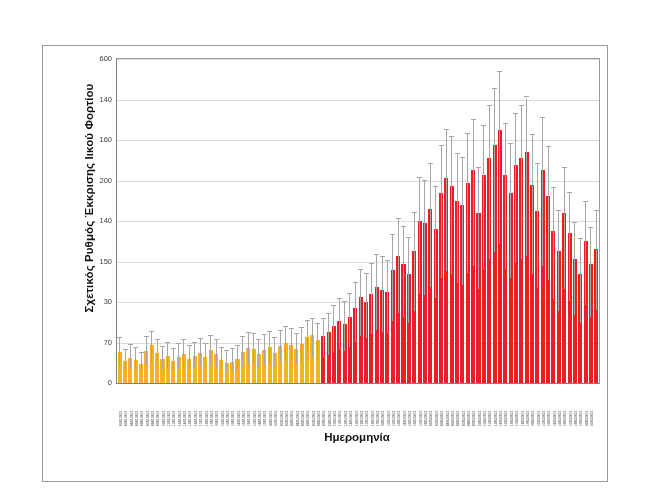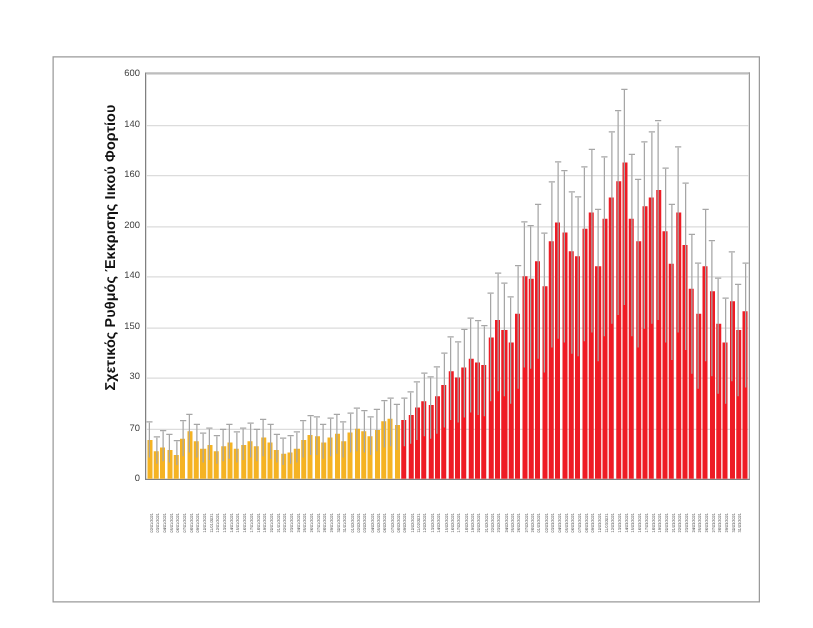--- a/index.html
+++ b/index.html
@@ -720,13 +720,14 @@
       <div class="xtick" style="left: 443.012px;">25/03/2021</div>
       <div class="xtick" style="left: 448.367px;">26/03/2021</div>
       <div class="xtick" style="left: 453.723px;">27/03/2021</div>
       <div class="xtick" style="left: 459.078px;">28/03/2021</div>
       <div class="xtick" style="left: 464.434px;">29/03/2021</div>
       <div class="xtick" style="left: 469.789px;">30/03/2021</div>
       <div class="xtick" style="left: 475.145px;">31/03/2021</div>
       <div class="xtick" style="left: 480.5px;"></div>
     </div>
 
+  <div id="x-axis-title">Ημερομηνία</div>
 </div>
 
 </body></html>

